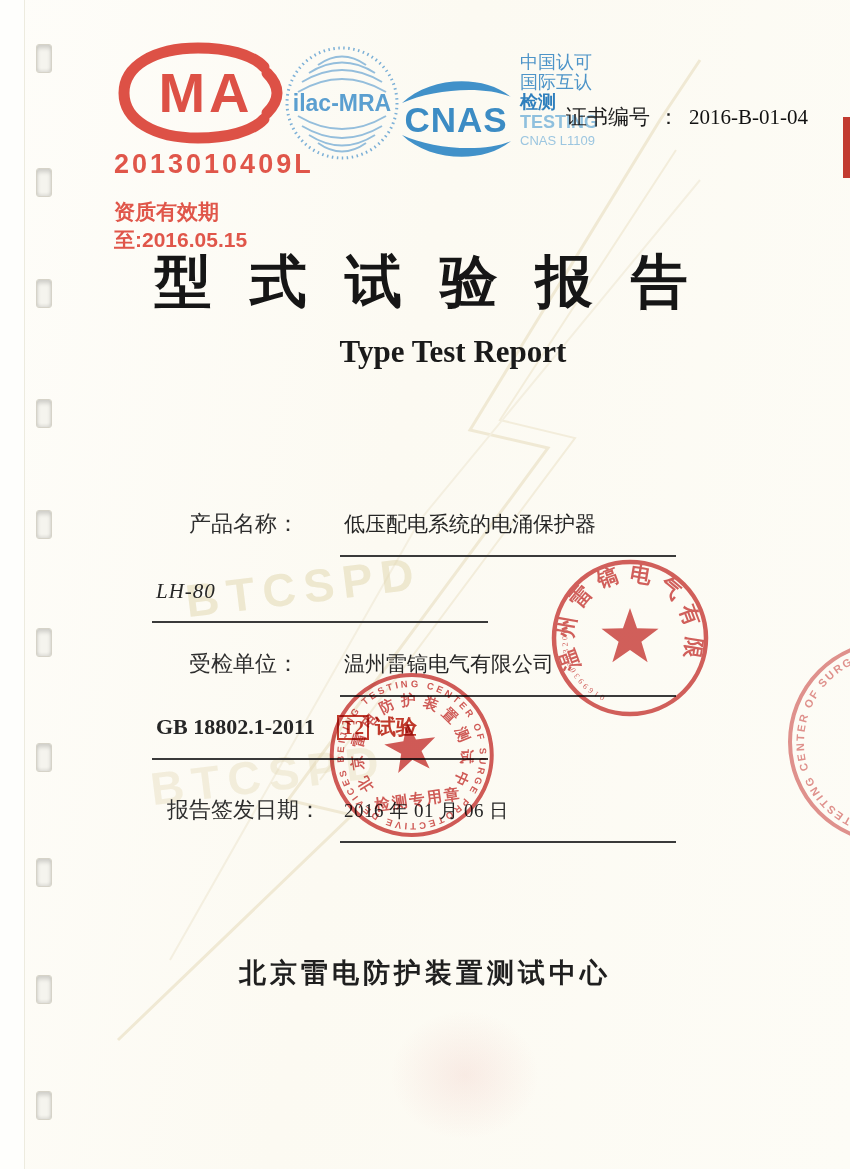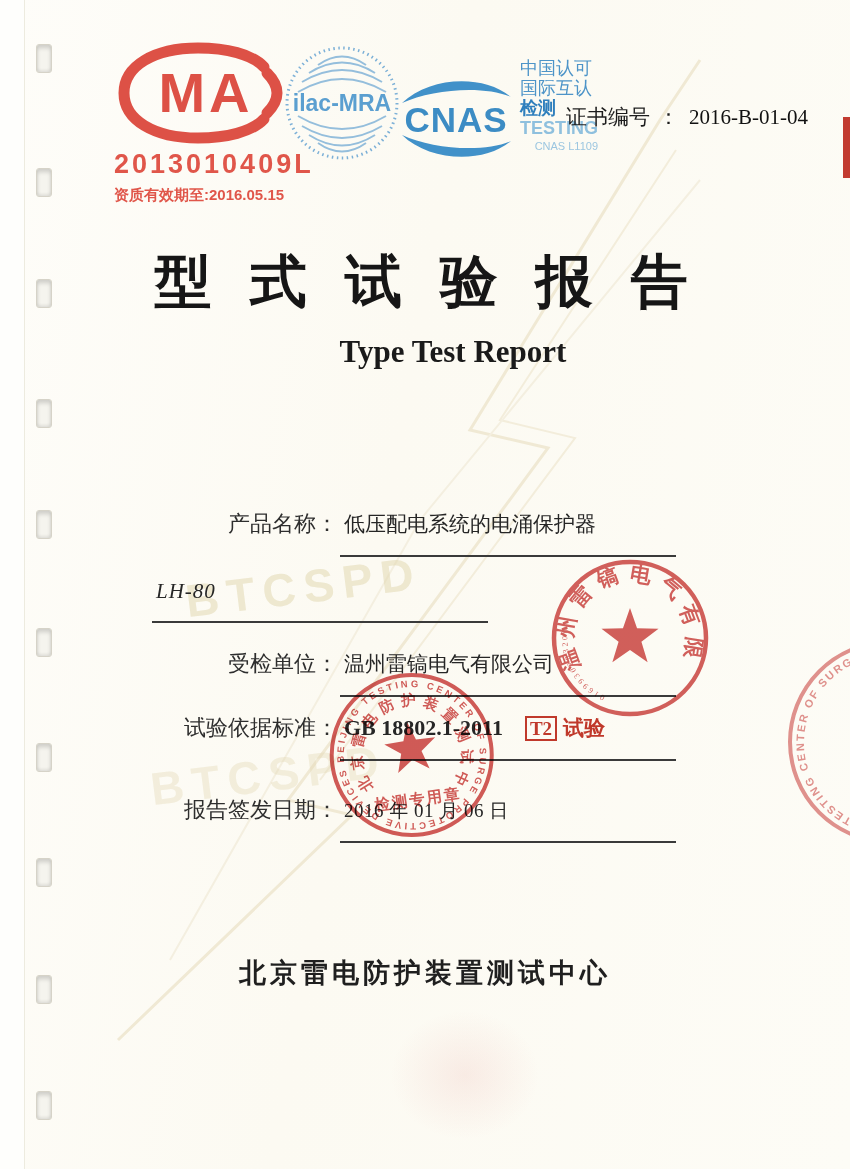--- a/index.html
+++ b/index.html
@@ -9,38 +9,38 @@
     overflow:hidden;
     font-family:"Liberation Serif","DejaVu Serif",serif;
     color:#2b2b2b;
   }
   .paper-edge{position:absolute;left:0;top:0;width:24px;height:100%;background:#fefefc;border-right:1px solid #edebdf;}
   .hole{position:absolute;left:36px;width:14px;height:27px;background:#f5f4ee;border:1px solid #d6d3c8;border-radius:3px;
         box-shadow:inset 0 3px 4px rgba(0,0,0,.16),inset 0 -2px 3px rgba(0,0,0,.08);}
   
   .cma-block{position:absolute;left:114px;top:42px;width:200px;}
   .cma-number{font-family:"Liberation Sans","DejaVu Sans",sans-serif;font-weight:bold;font-size:27px;color:#e0564a;letter-spacing:3px;margin-top:1px;}
-  .cma-validity{font-family:"Liberation Sans","DejaVu Sans",sans-serif;font-weight:bold;font-size:15px;color:#e0564a;margin-top:6px;}
+  .cma-validity{font-family:"Liberation Sans","DejaVu Sans",sans-serif;font-weight:bold;font-size:21px;color:#e0564a;margin-top:18px;}
   .ilac-stamp{position:absolute;left:282px;top:40px;}
   .cnas-logo{position:absolute;left:396px;top:72px;}
-  .accred{position:absolute;left:520px;top:52px;font-family:"Liberation Sans","DejaVu Sans",sans-serif;font-size:18px;line-height:20px;color:#4d94c8;margin-top:6px;}
+  .accred{position:absolute;left:520px;top:52px;font-family:"Liberation Sans","DejaVu Sans",sans-serif;font-size:18px;line-height:20px;color:#4d94c8;}
   .accred .l3{font-weight:bold;color:#2f7fbd;}
   .accred .l4{color:#8fc0de;font-weight:bold;text-align:right;}
-  .accred .l5{color:#9cc6e0;font-size:11px;line-height:17px;text-align:right;}
+  .accred .l5{color:#9cc6e0;font-size:13px;line-height:17px;}
   .cert-line{position:absolute;left:566px;top:103px;font-size:21px;color:#1c1c1c;white-space:nowrap;}
   .cert-line .sep{margin:0 10px 0 8px;}
   .cert-line .val{font-weight:normal;color:#111;}
   .red-tag{position:absolute;right:0;top:117px;width:7px;height:61px;background:#c23b30;}
   
   .title-zh{position:absolute;left:0;top:244px;width:100%;text-align:center;font-size:57px;font-weight:bold;color:#161616;
             letter-spacing:12px;padding-left:4px;box-sizing:border-box;white-space:nowrap;}
   .title-en{position:absolute;left:0;top:334px;width:100%;text-align:center;font-size:31px;font-weight:bold;color:#1a1a1a;padding-left:28px;}
   
   .field-row{position:absolute;left:150px;display:flex;align-items:baseline;}
-  .f-label{width:188px;text-align:right;font-size:22px;color:#2e2e2e;white-space:nowrap;}
+  .f-label{width:188px;text-align:center;font-size:22px;color:#2e2e2e;white-space:nowrap;}
   .f-value{width:332px;margin-left:2px;border-bottom:2px solid #3a3a3a;padding:0 0 17px 4px;font-size:21px;color:#262626;white-space:nowrap;}
   .row1{top:509px}.row2{top:579px}.row3{top:649px}.row4{top:713px}.row5{top:795px}
   .row2 .f-value{letter-spacing:1px;font-style:italic;}
   .row4 .f-std{font-weight:bold;font-size:22px;}
   .t2-badge{display:inline-block;border:2px solid #c0392b;color:#c0392b;font-weight:bold;font-size:19px;line-height:21px;padding:0 3px;margin-left:22px;}
   .t2-suffix{color:#c0392b;font-weight:bold;font-size:21px;margin-left:6px;}
   .row5 .f-value{font-size:19px;letter-spacing:.5px;}
   
   .seal{position:absolute;mix-blend-mode:multiply;}
   .seal-company{left:540px;top:548px;}
@@ -134,21 +134,20 @@
     <div class="f-value">低压配电系统的电涌保护器</div>
   </div>
   <div class="field-row row2">
     <div class="f-value">LH-80</div>
   </div>
   <div class="field-row row3">
     <div class="f-label">受检单位：</div>
     <div class="f-value">温州雷镐电气有限公司</div>
   </div>
   <div class="field-row row4">
-    <div class="f-label">试验依据标准：</div>
     <div class="f-value"><span class="f-std">GB 18802.1-2011</span><span class="t2-badge">T2</span><span class="t2-suffix">试验</span></div>
   </div>
   <div class="field-row row5">
     <div class="f-label">报告签发日期：</div>
     <div class="f-value">2016 年 01 月 06 日</div>
   </div>
 
   <svg class="seal seal-company" width="180" height="180" viewBox="0 0 180 180" opacity="0.88">
     <defs>
       <path id="coRing" d="M43,122 A57,57 0 1,1 137,122" fill="none"></path>

